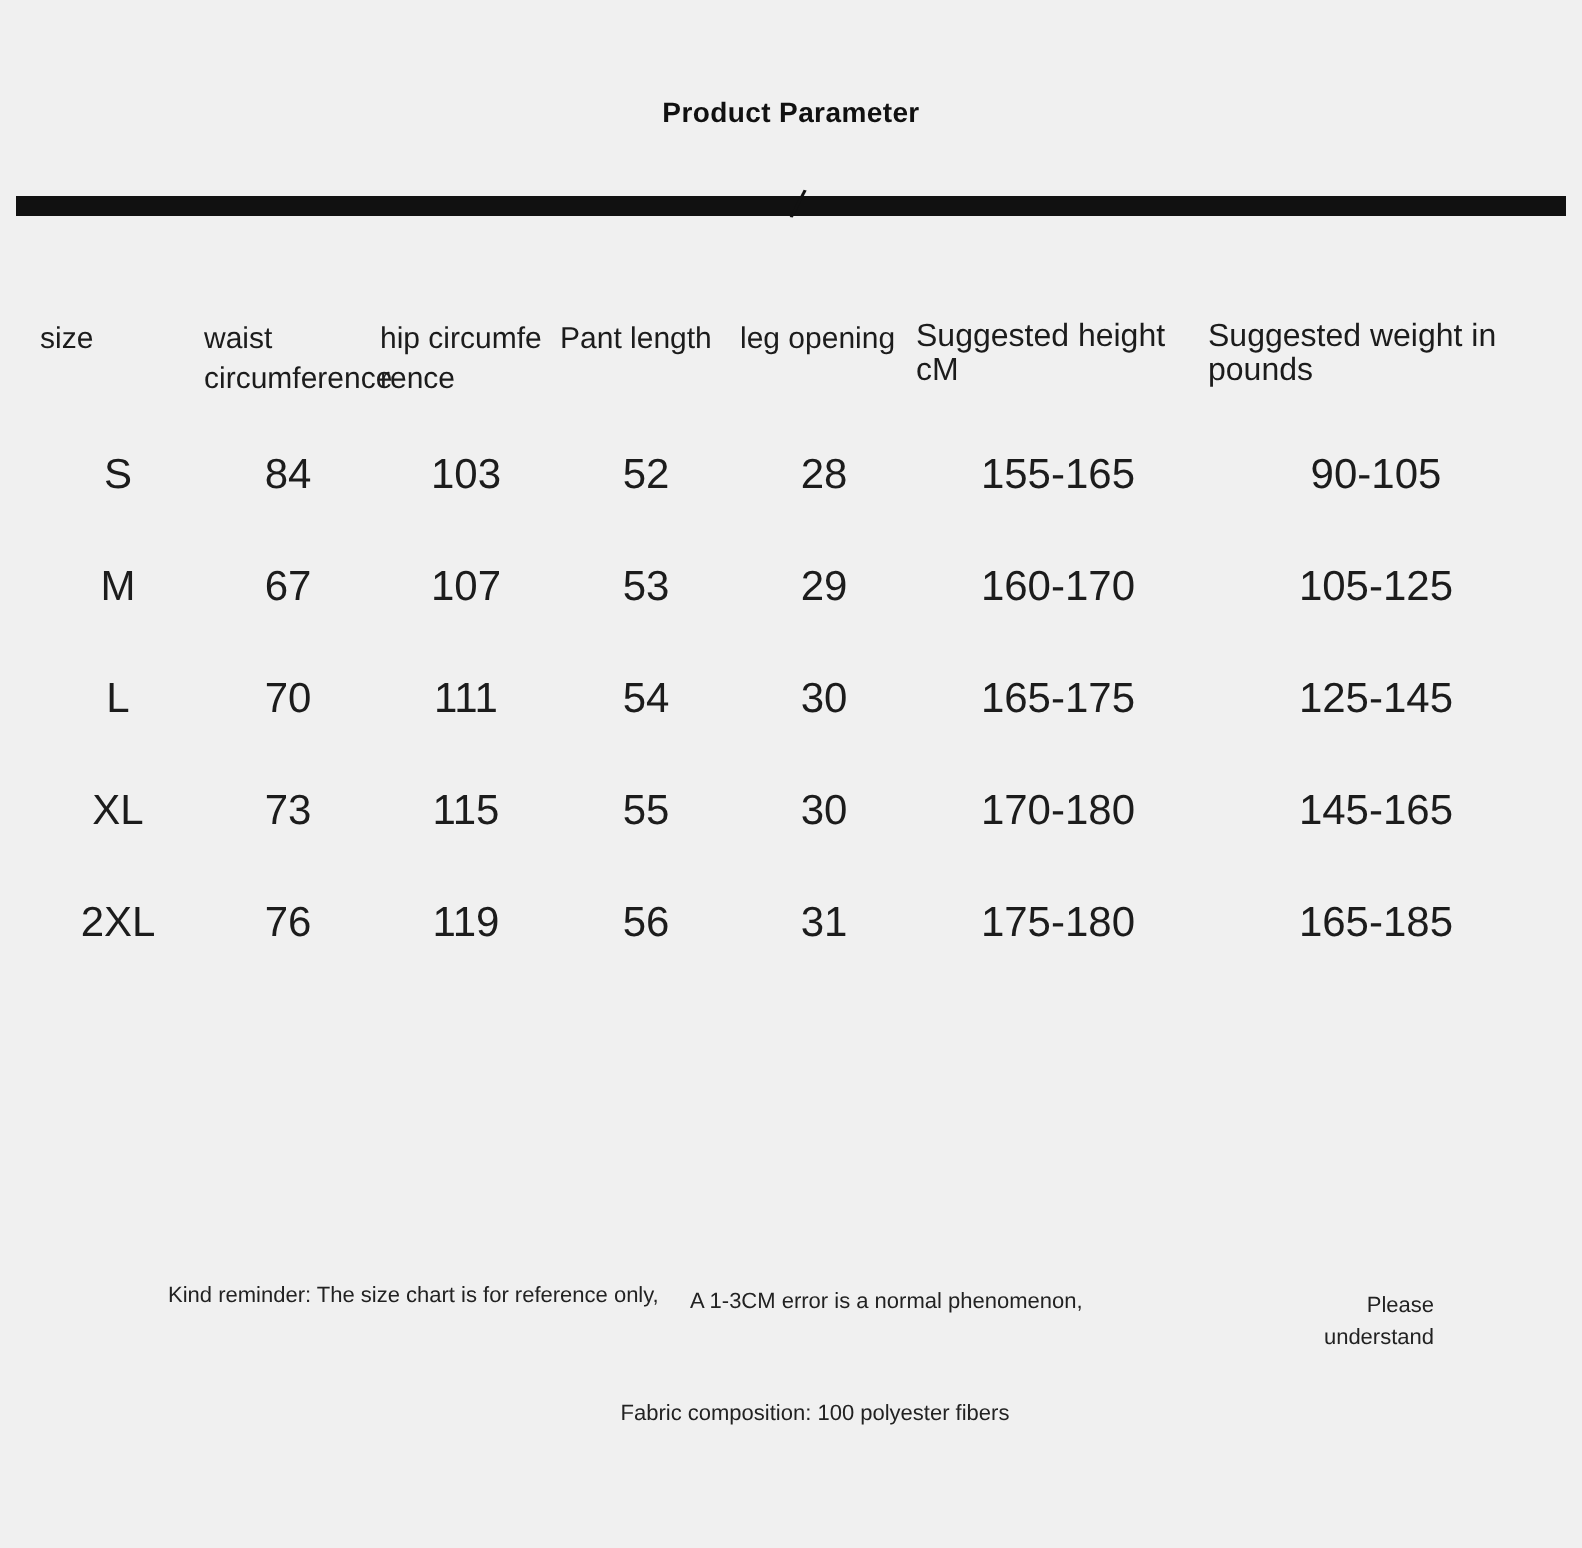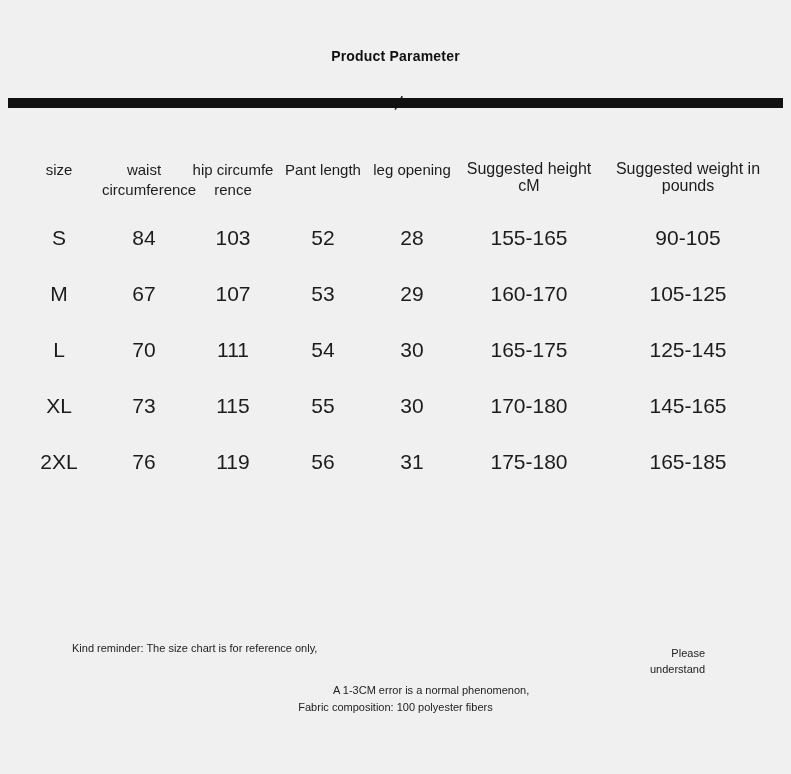--- a/index.html
+++ b/index.html
@@ -53,21 +53,21 @@
     top: 160px;
     left: 18px;
     width: 756px;
     border-collapse: collapse;
     table-layout: fixed;
   }
   table.specs th {
     font-weight: normal;
     font-size: 15px;
     color: #1c1c1c;
-    text-align: center;
+    text-align: left;
     vertical-align: top;
     padding: 0 2px 10px 2px;
     line-height: 20px;
   }
   table.specs th.small {
     font-size: 16px;
     line-height: 17px;
   }
   table.specs td {
     font-size: 21px;
@@ -81,23 +81,24 @@
   col.c-waist { width: 88px; }
   col.c-hip { width: 90px; }
   col.c-len { width: 90px; }
   col.c-leg { width: 88px; }
   col.c-height { width: 146px; }
   col.c-weight { width: 172px; }
   .note-line {
     position: absolute;
     font-size: 11px;
     color: #222;
+    margin-left: 12px;
   }
   .note-a { top: 642px; left: 72px; }
-  .note-b { top: 684px; left: 333px; }
+  .note-b { top: 645px; left: 333px; }
   .note-c { top: 645px; left: 631px; width: 74px; line-height: 16px; text-align: right; }
   .note-d {
     top: 701px;
     left: 0;
     width: 791px;
     text-align: center;
   }
   .watermark {
     position: absolute;
     top: 176px;

